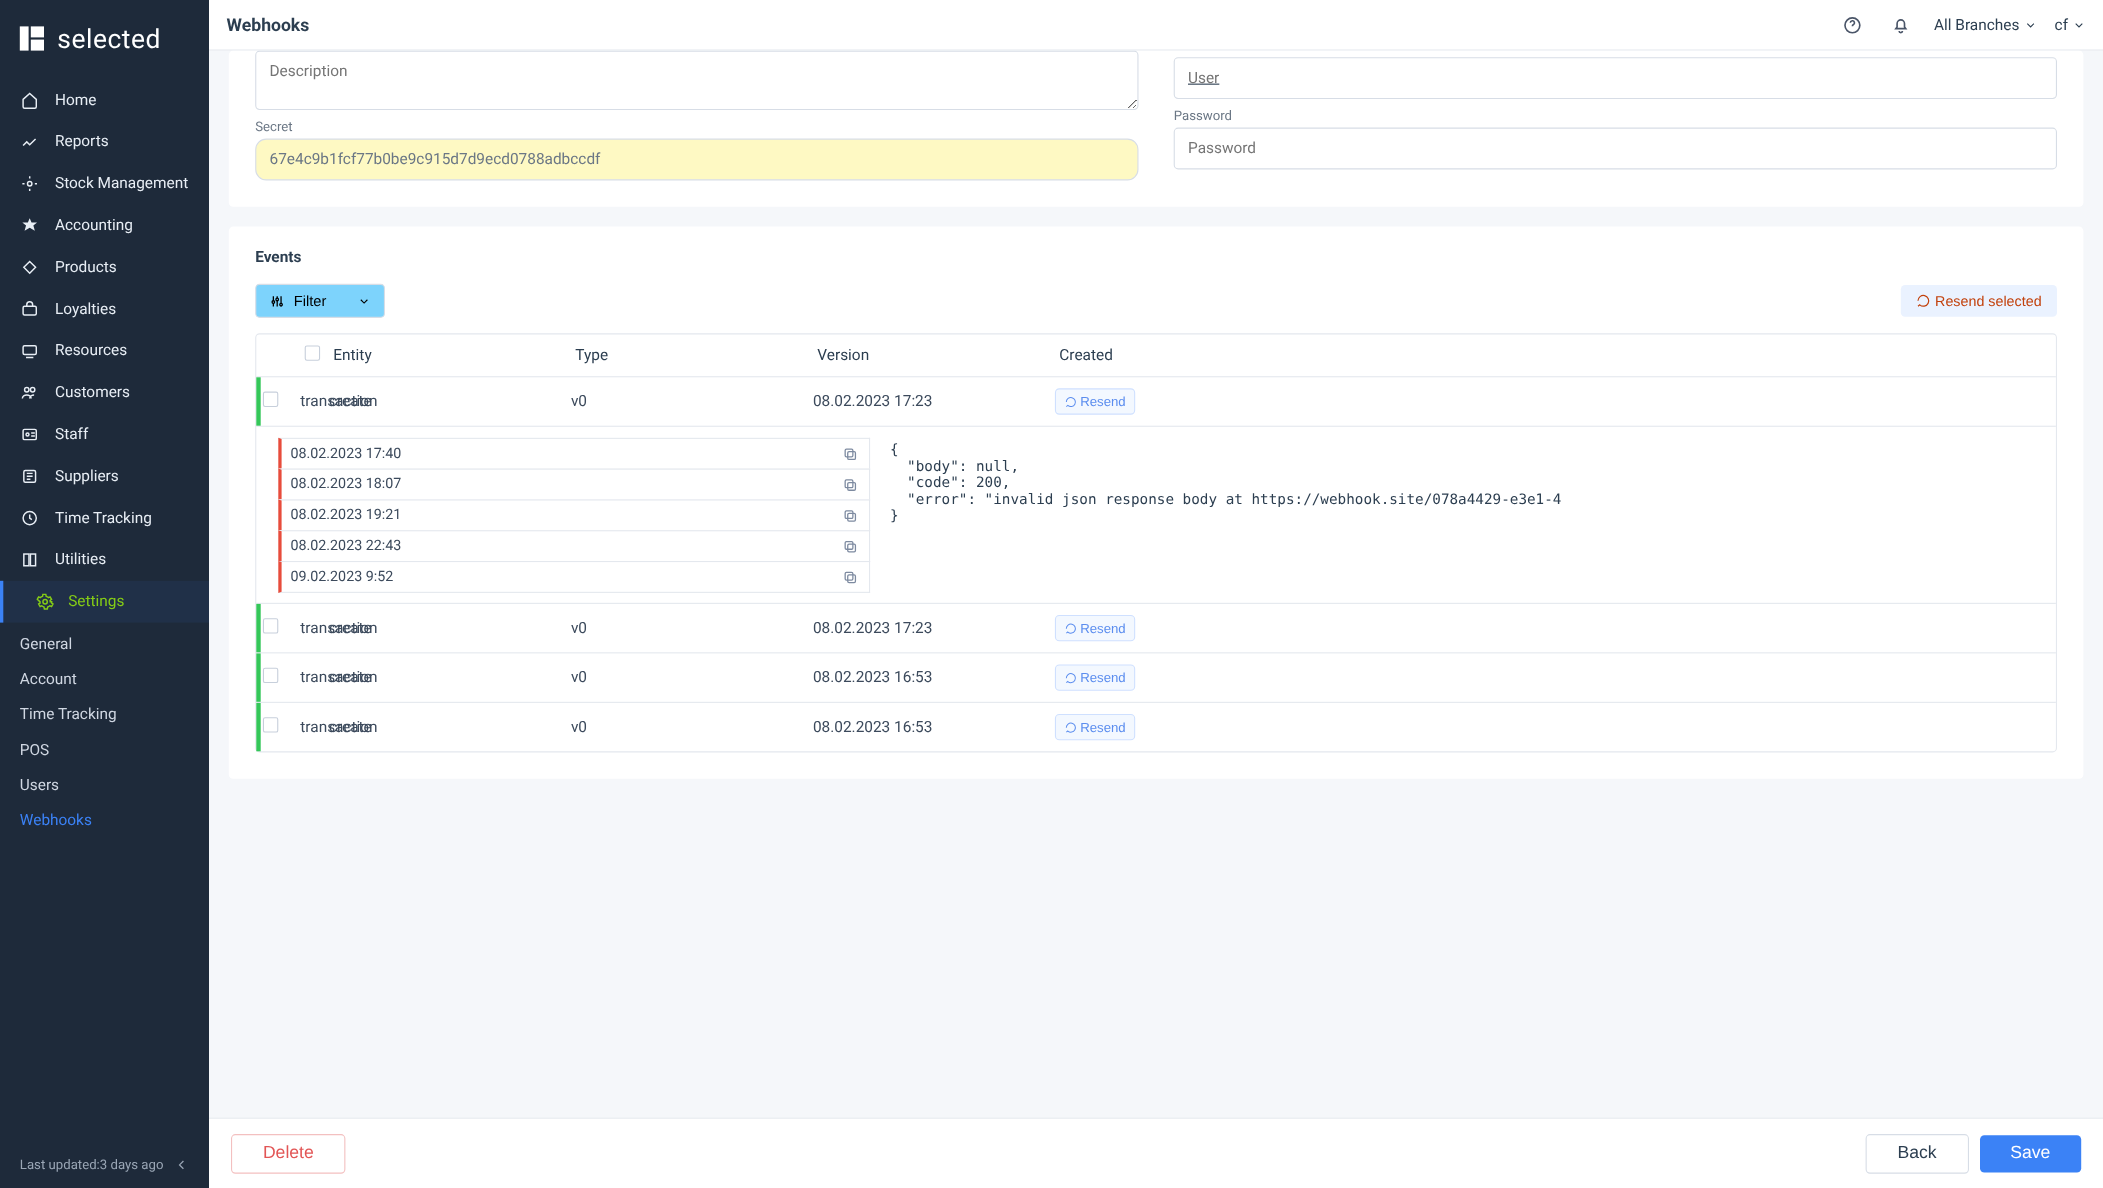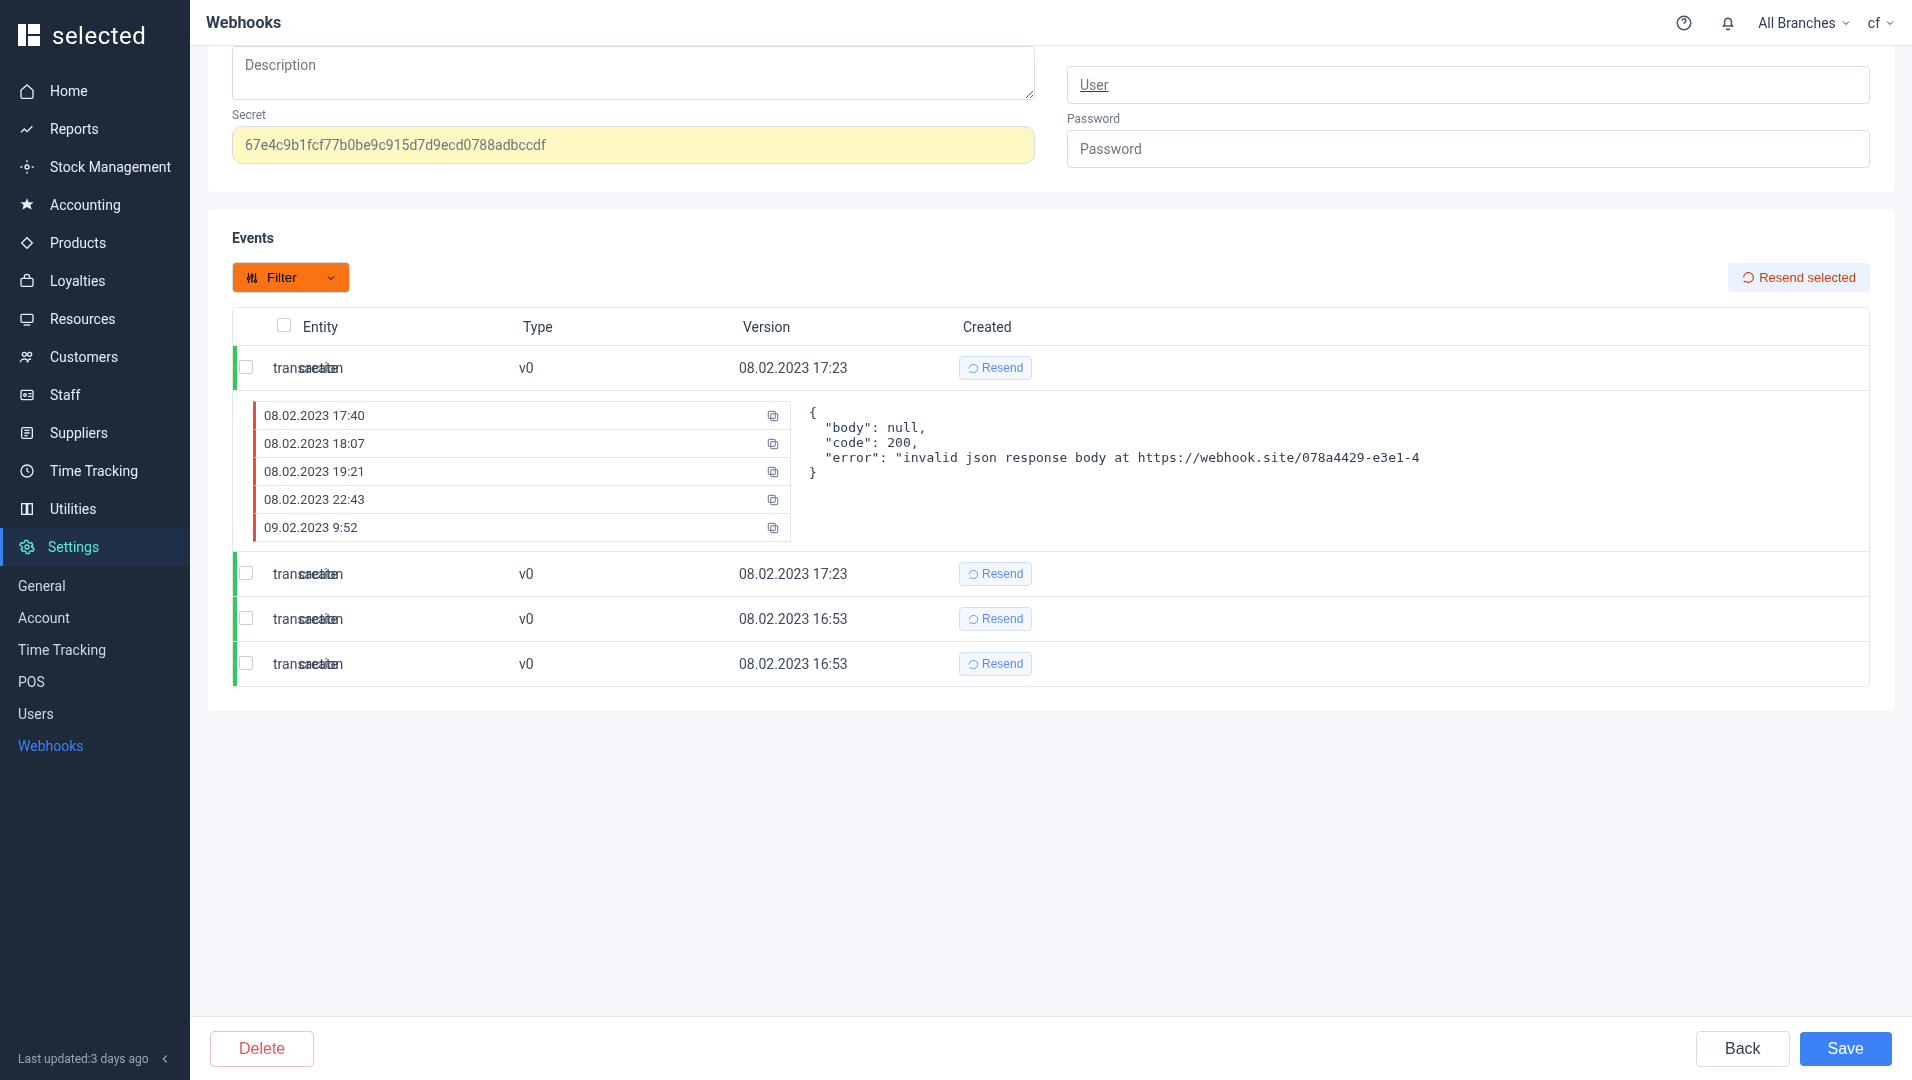--- a/index.html
+++ b/index.html
@@ -10,21 +10,21 @@
 .sidebar { width: 190px; background: #1e2a3a; color: #fff; display: flex; flex-direction: column; flex-shrink: 0; }
 .logo { padding: 22px 18px; display: flex; align-items: center; gap: 10px; }
 .logo-mark { width: 24px; height: 24px; display: inline-block; }
 .logo-mark::before { content: ""; display: inline-block; width: 22px; height: 22px; background:
   linear-gradient(#fff,#fff) 0 0/8px 22px no-repeat,
   linear-gradient(#fff,#fff) 10px 0/12px 10px no-repeat,
   linear-gradient(#fff,#fff) 10px 12px/12px 10px no-repeat; }
 .logo-text { font-size: 24px; font-weight: 400; letter-spacing: 0.5px; }
 .nav { flex: 1; overflow-y: auto; }
 .nav-item { display: flex; align-items: center; gap: 14px; padding: 10px 18px; color: #e8eef5; cursor: pointer; font-size: 14px; }
-.nav-item.active { color: #5eead4; border-left: 3px solid #3b82f6; padding-left: 15px; background: rgba(59,130,246,0.08); gap: 12px; }
+.nav-item.active { color: #84cc16; border-left: 3px solid #3b82f6; padding-left: 29px; background: rgba(59,130,246,0.08); gap: 12px; }
 .nav-item .icon { width: 18px; height: 18px; display: inline-flex; align-items: center; justify-content: center; }
 .sub-nav { padding: 4px 0; }
 .sub-item { padding: 8px 18px; color: #d0d7e2; cursor: pointer; font-size: 14px; }
 .sub-item.active { color: #3b82f6; }
 .sidebar-foot { padding: 14px 18px; font-size: 12px; color: #9aa6b5; display: flex; align-items: center; justify-content: space-between; }
 .sidebar-foot .col { display: flex; flex-direction: row; }
 
 
 .main { flex: 1; display: flex; flex-direction: column; min-width: 0; }
 .topbar { height: 46px; background: #fff; border-bottom: 1px solid #e4e8ee; display: flex; align-items: center; padding: 0 16px; gap: 16px; }
@@ -38,21 +38,21 @@
 .card { background: #fff; border-radius: 4px; margin-bottom: 18px; padding: 12px 24px 24px 24px; }
 .form-row { display: flex; gap: 32px; }
 .form-col { flex: 1; display: flex; flex-direction: column; }
 .field-label { font-size: 12px; color: #6b7785; margin: 8px 0 4px 0; }
 textarea.input, input.input { width: 100%; border: 1px solid #d7dde6; border-radius: 4px; padding: 10px 12px; font-size: 14px; color: #2c3e50; background: #fff; font-family: inherit; resize: vertical; }
 textarea.input { height: 54px; }
 .input.readonly { background: #fef9c3; color: #6b7785; border-radius: 10px; }
 
 .events-title { font-weight: 700; font-size: 14px; margin: 8px 0 16px 0; }
 .events-bar { display: flex; align-items: center; justify-content: space-between; margin-bottom: 14px; }
-.filter-btn { display: inline-flex; align-items: center; gap: 8px; border: 1px solid #d7dde6; border-radius: 4px; padding: 7px 12px; background: #f97316; cursor: pointer; width: 118px; justify-content: flex-start; }
+.filter-btn { display: inline-flex; align-items: center; gap: 8px; border: 1px solid #d7dde6; border-radius: 4px; padding: 7px 12px; background: #7dd3fc; cursor: pointer; width: 118px; justify-content: flex-start; }
 .filter-btn .chev { margin-left: auto; }
 .resend-sel { border: none; background: #eaf2ff; color: #c2410c; padding: 7px 14px; border-radius: 4px; font-size: 13px; display: inline-flex; align-items: center; gap: 4px; }
 
 .table { border: 1px solid #e4e8ee; border-radius: 4px; background: #fff; }
 .thead, .trow { display: grid; grid-template-columns: 34px 26px 220px 220px 220px 1fr 90px; align-items: center; }
 .thead { border-bottom: 1px solid #e4e8ee; padding: 10px 6px; color: #2c3e50; font-size: 14px; }
 .thead .th { padding: 0 4px; }
 .trow { border-bottom: 1px solid #e4e8ee; padding: 10px 6px; font-size: 14px; color: #3c4a5c; position: relative; }
 .trow:last-child { border-bottom: none; }
 .row-stripe { width: 4px; height: 100%; position: absolute; left: 0; top: 0; }
@@ -258,21 +258,21 @@
     <div class="content">
 
       <div class="card" style="padding-top:0;">
         <div class="form-row">
           <div class="form-col">
             <textarea class="input" placeholder="Description" style=""></textarea>
             <div class="field-label">Secret</div>
             <input class="input readonly" readonly="" value="67e4c9b1fcf77b0be9c915d7d9ecd0788adbccdf" style="">
           </div>
           <div class="form-col">
-            <input class="input" style="margin-top: 20px; text-decoration: underline;" placeholder="User">
+            <input class="input" style="margin-top: 6px; text-decoration: underline;" placeholder="User">
             <div class="field-label">Password</div>
             <input class="input" type="password" placeholder="Password" style="">
           </div>
         </div>
       </div>
 
       <div class="card">
         <div class="events-title">Events</div>
         <div class="events-bar">
           <button class="filter-btn">

